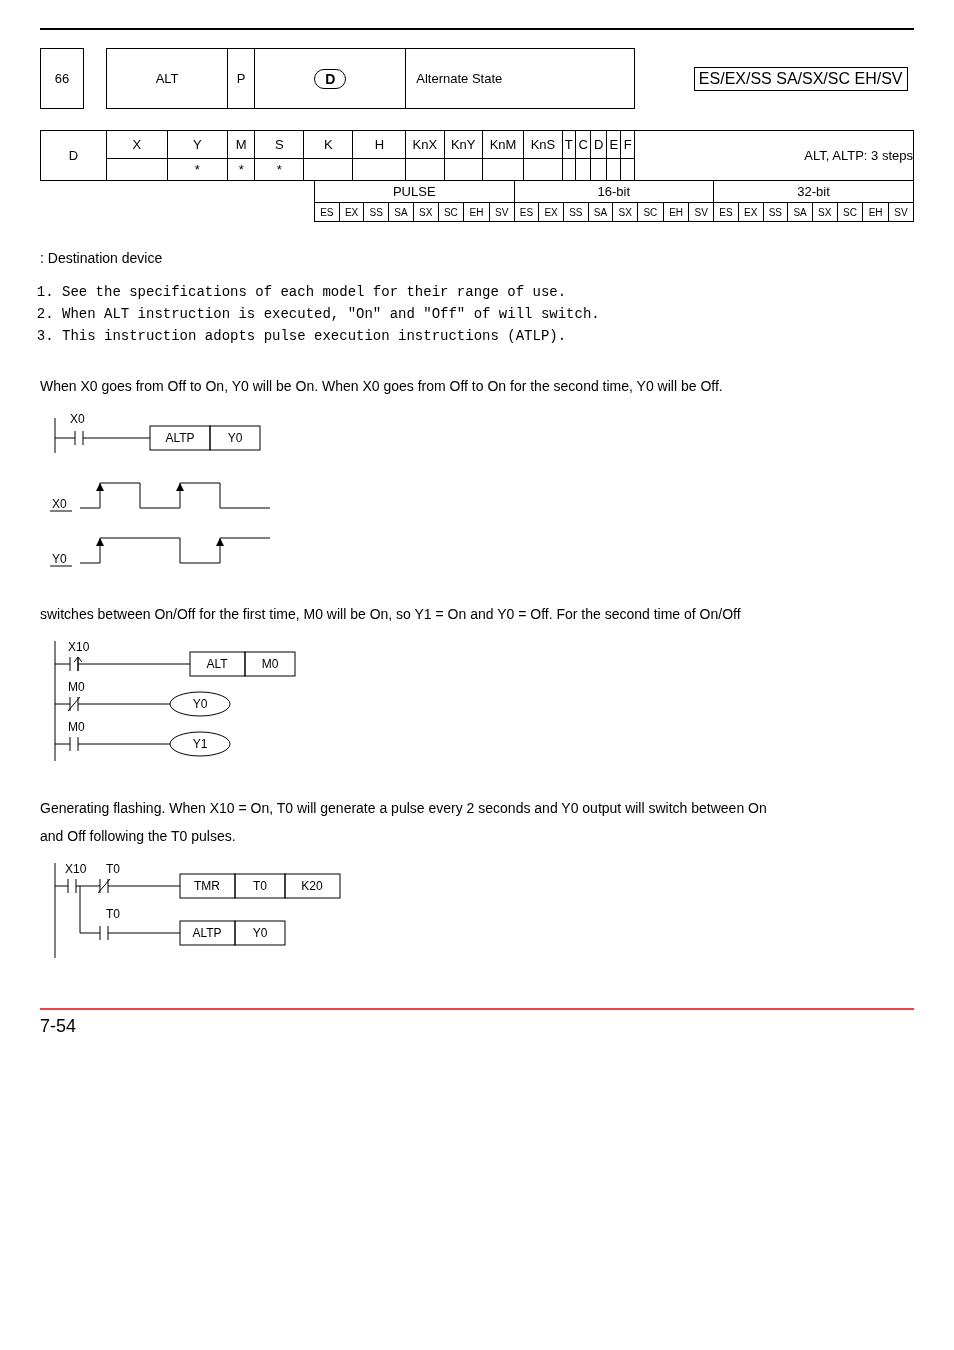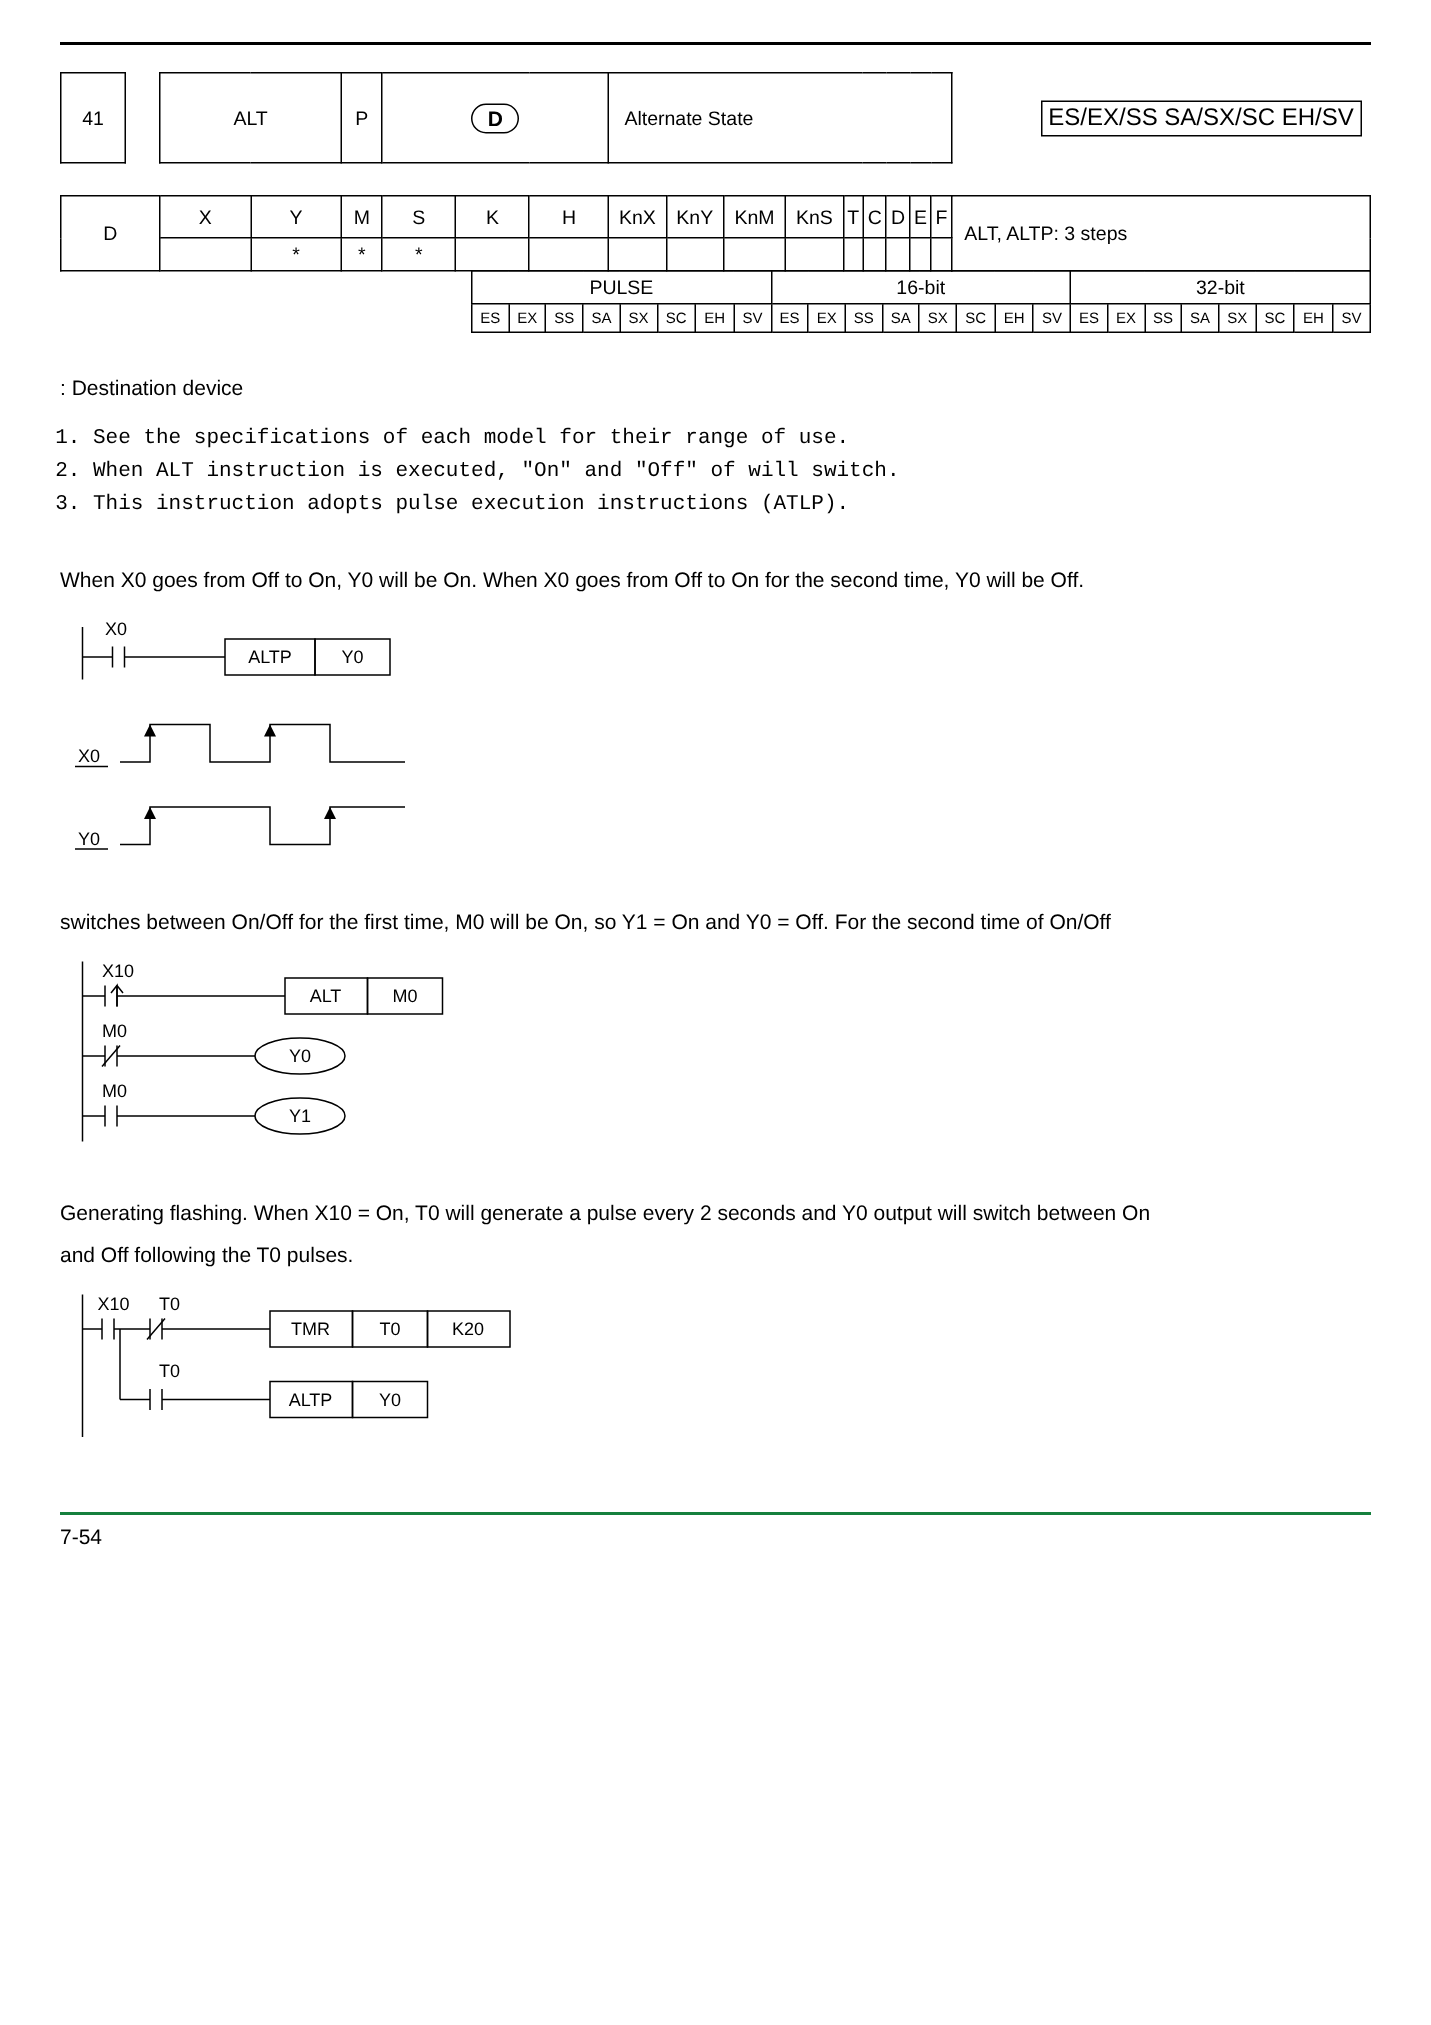--- a/index.html
+++ b/index.html
@@ -19,33 +19,33 @@
   .short { height: 22px; }
   .mid { height: 28px; }
   .d-oval { display:inline-block; border:1.5px solid #000; border-radius: 12px; padding: 0 10px; font-weight:bold; font-size:14px; line-height:18px;}
   .legend-box { display:inline-block; border:1px solid #000; padding: 2px 4px; font-size:16px; }
   .pulse-row td { font-size:10px; height:18px; }
   .explanation-list { margin: 18px 0 8px 0; padding-left: 22px; }
   .explanation-list li { margin-bottom: 6px; font-family: Liberation Mono, monospace; }
   .section-spacing { margin-top: 30px; }
   .block-text { margin: 8px 0; line-height: 1.85; }
   svg { display:block; }
-  .page-footer { border-top: 2px solid #15803d; margin-top: 40px; padding-top: 6px; font-size: 14px; color:#000; }
+  .page-footer { border-top: 2px solid #ef4444; margin-top: 40px; padding-top: 6px; font-size: 18px; color:#000; }
   .noborder { border: none !important; }
 </style>
 </head>
 <body>
 
 <div class="topbar"></div>
 
 <table class="header-table">
 
   <tbody>
       <tr class="tall">
-    <td style="width:42px">41</td>
+    <td style="width:42px">66</td>
     <td style="width:22px" class="noborder"></td>
     <td colspan="2" style="width:80px">ALT</td>
     <td style="width:26px">P</td>
     <td colspan="3" style="width:100px"><span class="d-oval">D</span></td>
     <td colspan="11" style="text-align:left; padding-left:10px">Alternate State</td>
     <td colspan="4" style="width:180px; border:none; text-align:right; padding-right:6px;">
       <span class="legend-box">ES/EX/SS SA/SX/SC EH/SV</span>
     </td>
   </tr>
 
@@ -64,21 +64,21 @@
     <td>H</td>
     <td>KnX</td>
     <td>KnY</td>
     <td>KnM</td>
     <td>KnS</td>
     <td>T</td>
     <td>C</td>
     <td>D</td>
     <td>E</td>
     <td>F</td>
-    <td colspan="6" rowspan="2" style="text-align:left; padding-left:8px">ALT, ALTP: 3 steps</td>
+    <td colspan="6" rowspan="2" style="text-align:right; padding-left:8px">ALT, ALTP: 3 steps</td>
   </tr>
 
   <tr class="short">
     <td></td>
     <td>*</td>
     <td>*</td>
     <td>*</td>
     <td></td>
         <td></td>
         <td></td>

